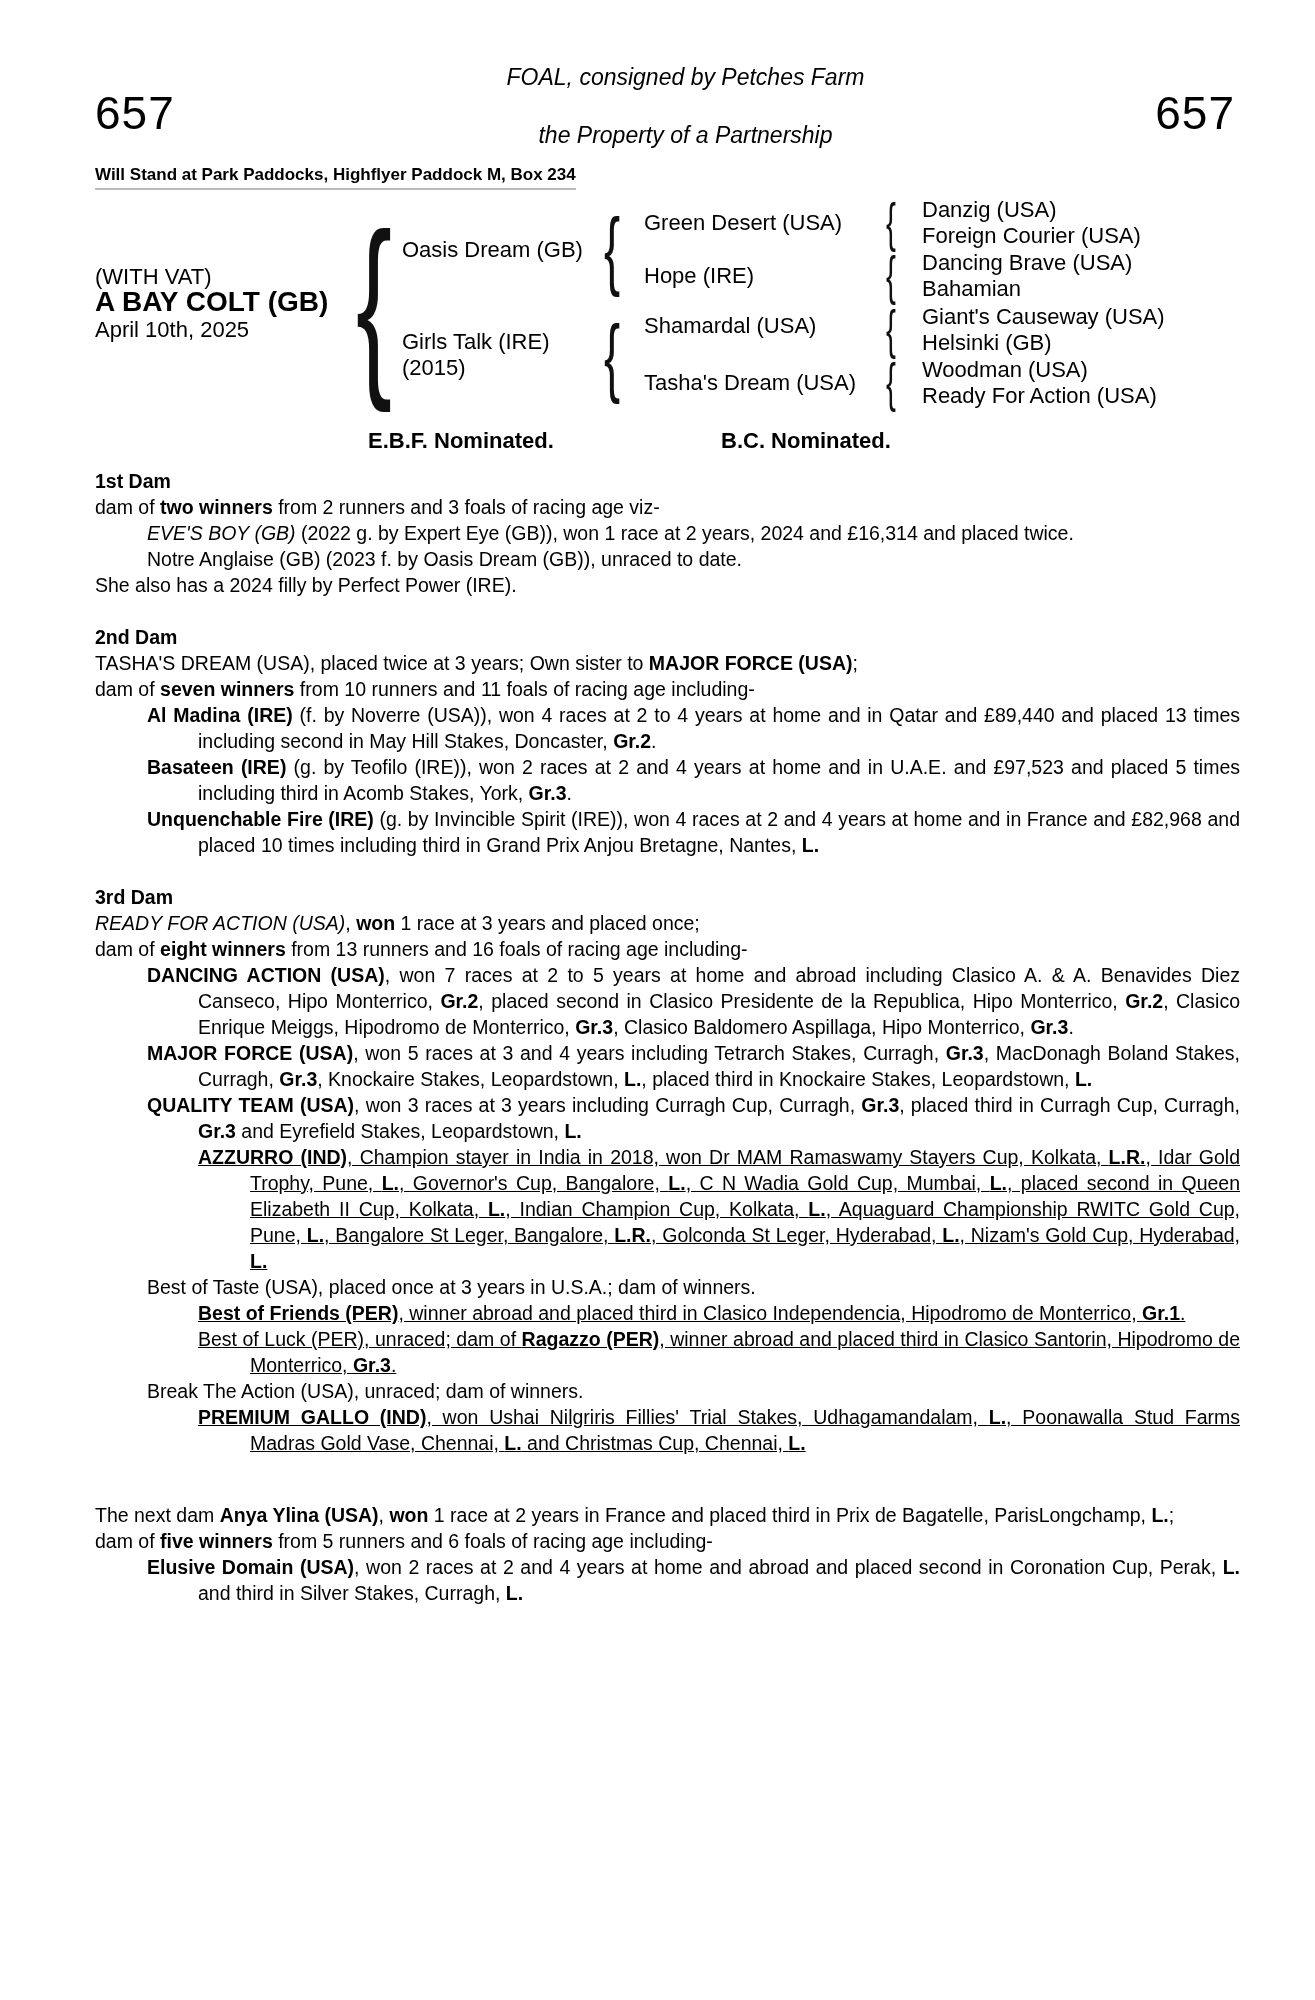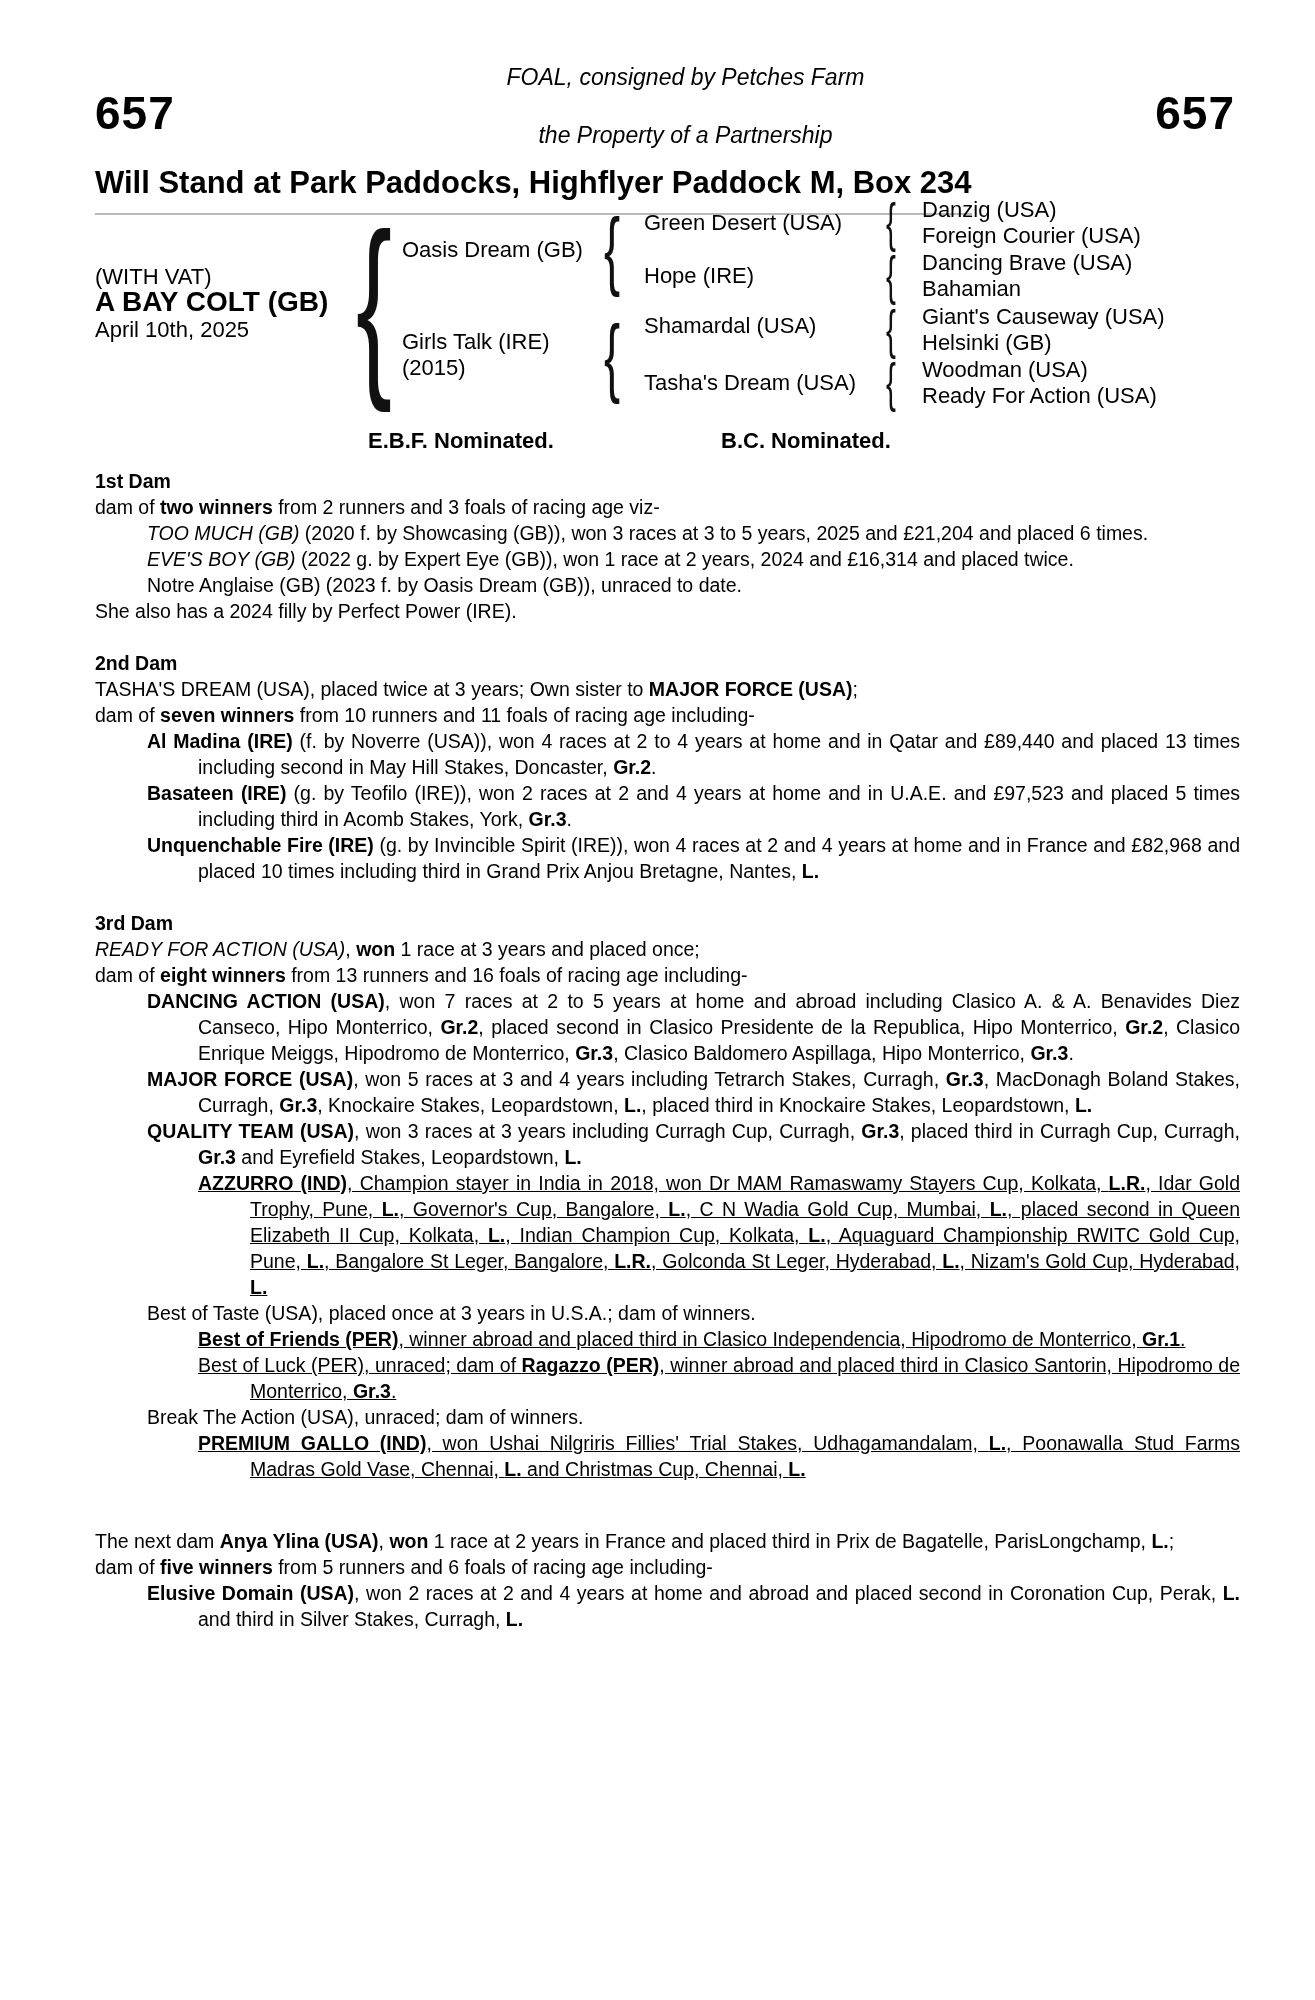--- a/index.html
+++ b/index.html
@@ -1,27 +1,27 @@
 <!DOCTYPE html>
 <html><head>
 <meta charset="utf-8">
 <style>
   html,body { margin:0; padding:0; background:#ffffff; }
   .page {
     position:relative; width:1315px; height:2000px; background:#fff; color:#000;
     font-family:"Liberation Sans", sans-serif; overflow:hidden;
   }
-  .lot { position:absolute; top:90px; font-weight:bold; font-size:46px; line-height:1; letter-spacing:1px; }
+  .lot { position:absolute; top:90px; font-weight:normal; font-size:46px; line-height:1; letter-spacing:1px; }
   .lot-left { left:95px; }
   .lot-right { right:80px; }
   .consign { position:absolute; left:113px; width:1145px; text-align:center; font-style:italic; font-size:23px; line-height:1; }
   .consign-1 { top:66px; }
   .consign-2 { top:124px; }
-  .location { position:absolute; left:95px; top:166px; font-weight:bold; font-size:31px; line-height:1.1;
-              border-bottom:2px solid #b9b9b9; padding-bottom:13px; }
+  .location { position:absolute; left:95px; top:166px; font-weight:bold; font-size:17px; line-height:1.1;
+              border-bottom:2px solid #b9b9b9; padding-bottom:3px; }
 
   
   .pedigree { position:absolute; left:0; top:198px; width:1315px; height:218px; font-size:22px; }
   .ped-item { position:absolute; white-space:nowrap; line-height:24px; }
   .colt-vat   { left:95px; top:67px; }
   .colt-name  { left:95px; top:92px; font-weight:bold; font-size:28px; }
   .colt-date  { left:95px; top:120px; }
   .gen1-sire  { left:402px; top:40px; }
   .gen1-dam   { left:402px; top:132px; }
   .gen1-damyr { left:402px; top:158px; }
@@ -121,21 +121,20 @@
 
   <div class="noms">
     <span class="nom-ebf">E.B.F. Nominated.</span>
     <span class="nom-bc">B.C. Nominated.</span>
   </div>
 
   <div class="body-copy" id="sections-host">
       <div class="section">
         <div class="sec-heading">1st Dam</div>
         <p class="p-flush"><span>dam of </span><span class="b">two winners</span><span> from 2 runners and 3 foals of racing age viz-</span></p>
-        <p class="p-prog1"><span class="i">TOO MUCH (GB)</span><span> (2020 f. by Showcasing (GB)), won 3 races at 3 to 5 years, 2025 and £21,204 and placed 6 times.</span></p>
         <p class="p-prog1"><span class="i">EVE'S BOY (GB)</span><span> (2022 g. by Expert Eye (GB)), won 1 race at 2 years, 2024 and £16,314 and placed twice.</span></p>
         <p class="p-prog1"><span>Notre Anglaise (GB) (2023 f. by Oasis Dream (GB)), unraced to date.</span></p>
         <p class="p-flush"><span>She also has a 2024 filly by Perfect Power (IRE).</span></p>
       </div>
       <div class="section">
         <div class="sec-heading">2nd Dam</div>
         <p class="p-flush"><span>TASHA'S DREAM (USA), placed twice at 3 years; Own sister to </span><span class="b">MAJOR FORCE (USA)</span><span>;</span></p>
         <p class="p-flush"><span>dam of </span><span class="b">seven winners</span><span> from 10 runners and 11 foals of racing age including-</span></p>
         <p class="p-prog1"><span class="b">Al Madina (IRE)</span><span> (f. by Noverre (USA)), won 4 races at 2 to 4 years at home and in Qatar and £89,440 and placed 13 times including second in May Hill Stakes, Doncaster, </span><span class="b">Gr.2</span><span>.</span></p>
         <p class="p-prog1"><span class="b">Basateen (IRE)</span><span> (g. by Teofilo (IRE)), won 2 races at 2 and 4 years at home and in U.A.E. and £97,523 and placed 5 times including third in Acomb Stakes, York, </span><span class="b">Gr.3</span><span>.</span></p>

